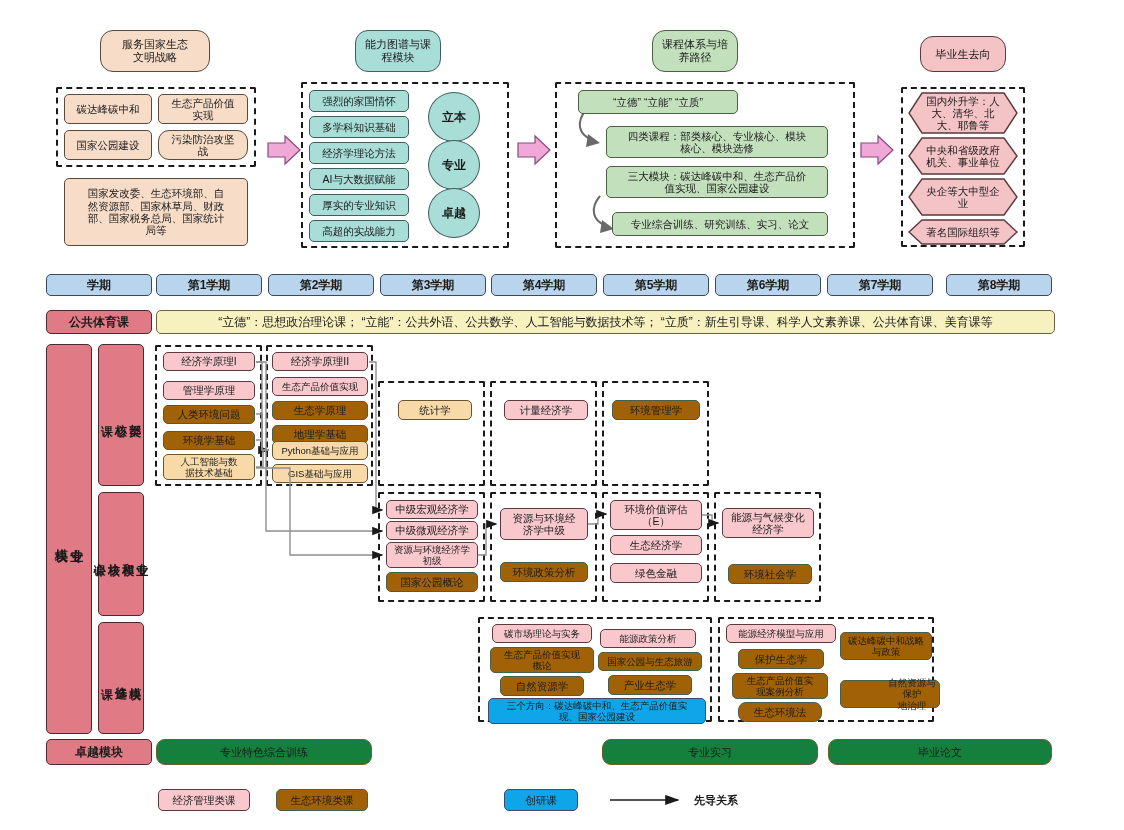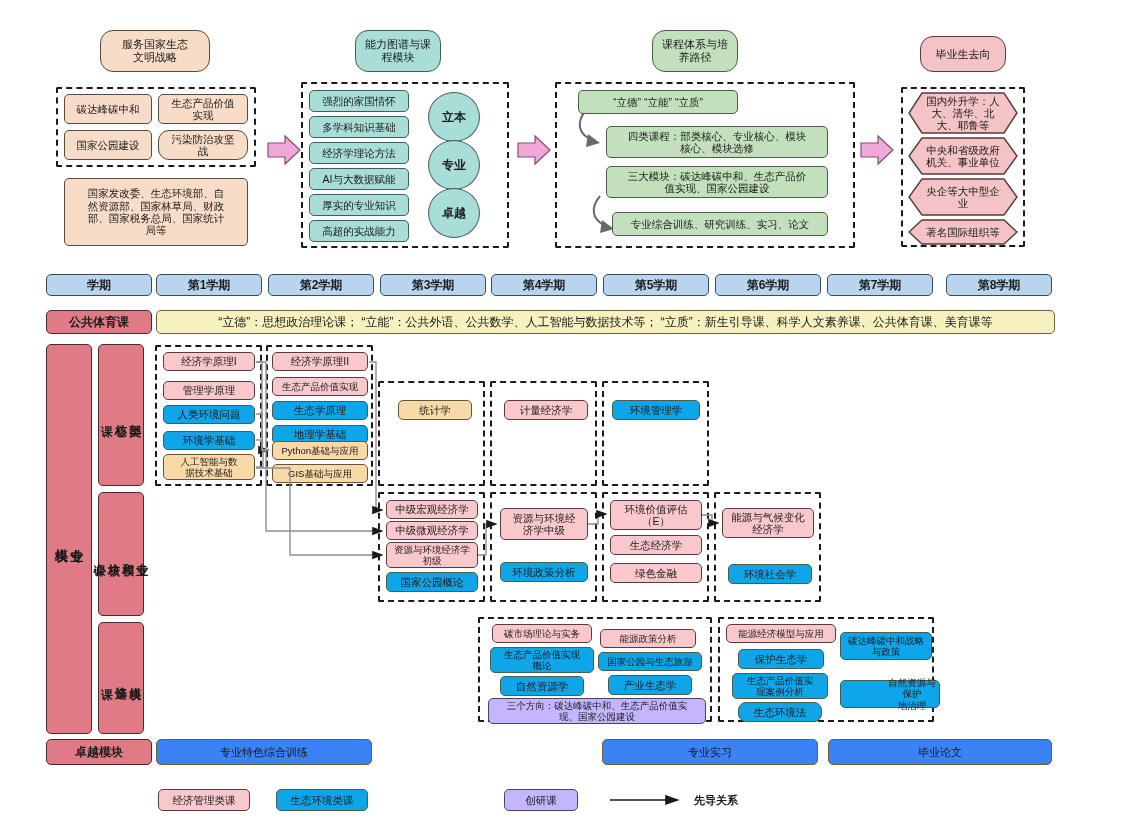--- a/index.html
+++ b/index.html
@@ -28,25 +28,25 @@
   .pill { border-radius:13px; }
 
   
   .c-peach  { background:#f7dcc8; border-color:#5a4a3a; }
   .c-teal   { background:#a8ddd8; border-color:#3f5f5c; }
   .c-green  { background:#c3e0bd; border-color:#4a5f45; }
   .c-pinkhx { background:#f3c3c6; border-color:#5a3a3c; }
   .c-blue   { background:#b8d5ed; border-color:#3a4a5a; }
   .c-red    { background:#e07b86; border-color:#4a2a30; }
   .c-cream  { background:#f7f0bf; border-color:#6a6240; }
-  .c-gold   { background:#3b82f6; border-color:#6a6030; }
+  .c-gold   { background:#15803d; border-color:#6a6030;border-radius:9px; }
   .c-pink   { background:#f8c8cd; border-color:#5a3a3e; }
-  .c-mint   { background:#0ea5e9; border-color:#47604b; }
+  .c-mint   { background:#a16207; border-color:#47604b; }
   .c-orange { background:#f8d9a8; border-color:#6a5330; }
-  .c-lav    { background:#c4b5fd; border-color:#45476a; }
+  .c-lav    { background:#0ea5e9; border-color:#45476a; }
 
   .dash { position:absolute; border:2.2px dashed #1a1a1a; border-radius:2px; }
 
   .hdr-title { font-weight:bold; }
 
   .vtext { writing-mode:vertical-rl; text-orientation:upright; letter-spacing:1px; }
   .hexwrap { position:absolute; }
   .hexwrap > svg { position:absolute; left:0; top:0; }
   .hexwrap > .hexlbl {
     position:absolute; left:0; top:0; width:100%; height:100%;

